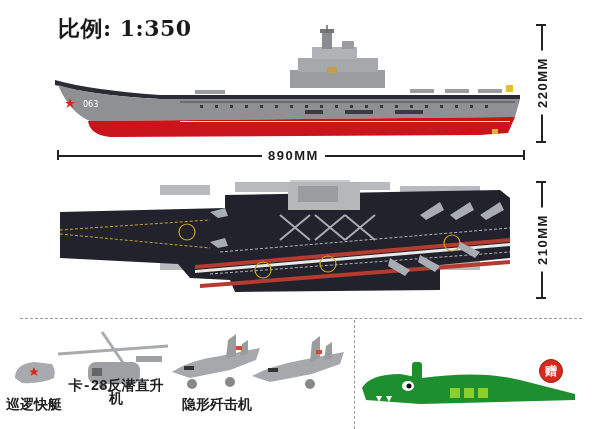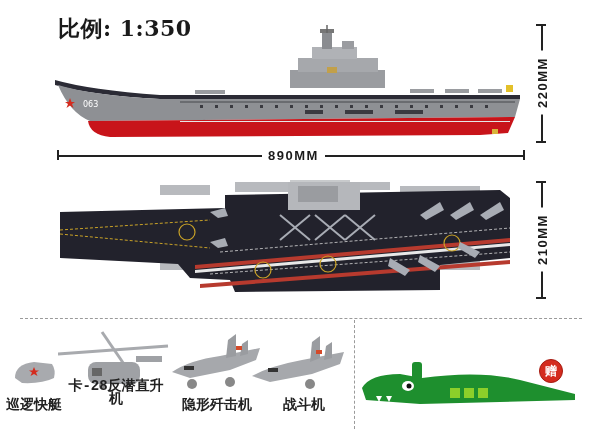--- a/index.html
+++ b/index.html
@@ -183,21 +183,20 @@
 
 <svg class="abs" style="left:250px; top:334px;" width="98" height="58" viewBox="0 0 98 58">
   <path d="M2,42 Q20,32 52,26 L94,18 L90,30 L62,40 L20,48 Z" fill="#a6a8ac"></path>
   <polygon points="62,8 70,2 70,24 60,28" fill="#9a9ca0"></polygon>
   <polygon points="76,12 82,8 82,24 74,26" fill="#9a9ca0"></polygon>
   <rect x="18" y="34" width="10" height="4" fill="#333"></rect>
   <circle cx="60" cy="50" r="5" fill="#888"></circle>
   <rect x="66" y="16" width="6" height="4" fill="#d44a2a"></rect>
 </svg>
 <div class="abs cap" style="left:258px; top:398px; width:92px;">
-  <div>战斗机</div>
 </div>
 
 <svg class="abs" style="left:360px; top:360px;" width="220" height="55" viewBox="0 0 220 55">
   <path d="M2,28 Q10,14 40,14 L62,18 Q120,10 160,20 L215,34 L215,40 L60,44 L6,40 Z" fill="#1e8f2e"></path>
   <rect x="52" y="2" width="10" height="18" rx="3" fill="#1e8f2e"></rect>
   <ellipse cx="48" cy="26" rx="6" ry="5" fill="#fff"></ellipse>
   <circle cx="49" cy="26" r="2.5" fill="#111"></circle>
   <polygon points="16,36 19,42 22,36" fill="#fff"></polygon>
   <polygon points="26,36 29,42 32,36" fill="#fff"></polygon>
   <rect x="90" y="28" width="10" height="10" fill="#8ccf2a"></rect>

